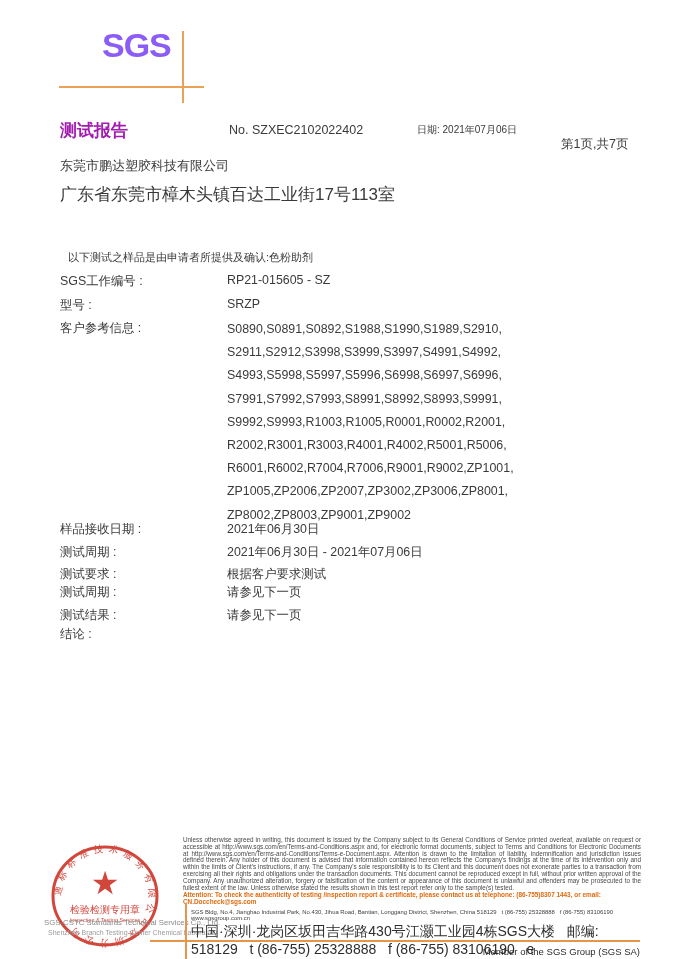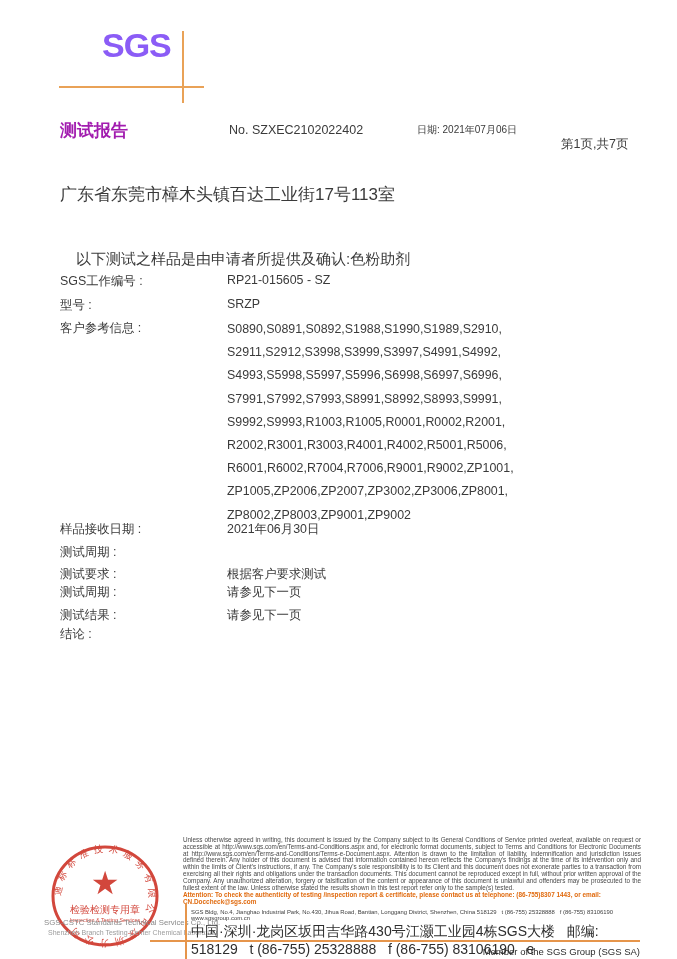--- a/index.html
+++ b/index.html
@@ -13,21 +13,21 @@
   .logo-hline{position:absolute;left:59px;top:86px;width:145px;height:2px;background:#e9a257;}
   .logo-vline{position:absolute;left:182px;top:31px;width:2px;height:72px;background:#e9a257;}
   
   .report-title{position:absolute;left:60px;top:119px;font-size:17px;font-weight:700;color:#a21caf;}
   .report-no{position:absolute;left:229px;top:123px;font-size:12.5px;}
   .report-date{position:absolute;left:417px;top:123px;font-size:10px;}
   .report-page{position:absolute;left:561px;top:136px;font-size:12.5px;}
   .company{position:absolute;left:60px;top:157px;font-size:13px;}
   .address{position:absolute;left:60px;top:183px;font-size:17px;}
   
-  .intro{position:absolute;left:76px;top:250px;font-size:15px;text-align:right;}
+  .intro{position:absolute;left:68px;top:250px;font-size:11px;text-align:right;}
   .lbl{position:absolute;left:60px;font-size:12.4px;white-space:nowrap;}
   .val{position:absolute;left:227px;font-size:12.4px;white-space:nowrap;text-align:right;}
   .codes{position:absolute;left:227px;top:318px;font-size:12.4px;line-height:23.2px;white-space:pre-line;}
   .conclusion{position:absolute;left:227px;top:625px;width:393px;font-size:12.4px;
     line-height:20.6px;white-space:normal;text-align:left;}
   
   .stamp{position:absolute;left:42px;top:842px;width:126px;height:108px;opacity:.92;}
   .lab-company{position:absolute;left:44px;top:918px;font-size:7.8px;color:#8a8a8a;white-space:nowrap;}
   .lab-branch{position:absolute;left:48px;top:929px;font-size:7px;color:#9c9c9c;white-space:nowrap;}
   
@@ -48,20 +48,21 @@
 
   <div class="logo-text">SGS</div>
   <div class="logo-hline"></div>
   <div class="logo-vline"></div>
 
   <div class="report-title">测试报告</div>
   <div class="report-no">No. SZXEC2102022402</div>
   <div class="report-date">日期: 2021年07月06日</div>
   <div class="report-page">第1页,共7页</div>
 
+  <div class="company">东莞市鹏达塑胶科技有限公司</div>
   <div class="address">广东省东莞市樟木头镇百达工业街17号113室</div>
 
   <div class="intro">以下测试之样品是由申请者所提供及确认:色粉助剂</div>
 
   <div class="lbl" style="top:273px">SGS工作编号 :</div>
   <div class="val" style="top:273px">RP21-015605 - SZ</div>
 
   <div class="lbl" style="top:297px">型号 :</div>
   <div class="val" style="top:297px">SRZP</div>
 
@@ -73,20 +74,21 @@
 S9992,S9993,R1003,R1005,R0001,R0002,R2001,
 R2002,R3001,R3003,R4001,R4002,R5001,R5006,
 R6001,R6002,R7004,R7006,R9001,R9002,ZP1001,
 ZP1005,ZP2006,ZP2007,ZP3002,ZP3006,ZP8001,
 ZP8002,ZP8003,ZP9001,ZP9002</div>
 
   <div class="lbl" style="top:521px">样品接收日期 :</div>
   <div class="val" style="top:521px">2021年06月30日</div>
 
   <div class="lbl" style="top:544px">测试周期 :</div>
+  <div class="val" style="top:544px">2021年06月30日 - 2021年07月06日</div>
 
   <div class="lbl" style="top:566px">测试要求 :</div>
   <div class="val" style="top:566px">根据客户要求测试</div>
 
   <div class="lbl" style="top:584px">测试周期 :</div>
   <div class="val" style="top:584px">请参见下一页</div>
 
   <div class="lbl" style="top:607px">测试结果 :</div>
   <div class="val" style="top:607px">请参见下一页</div>
 

